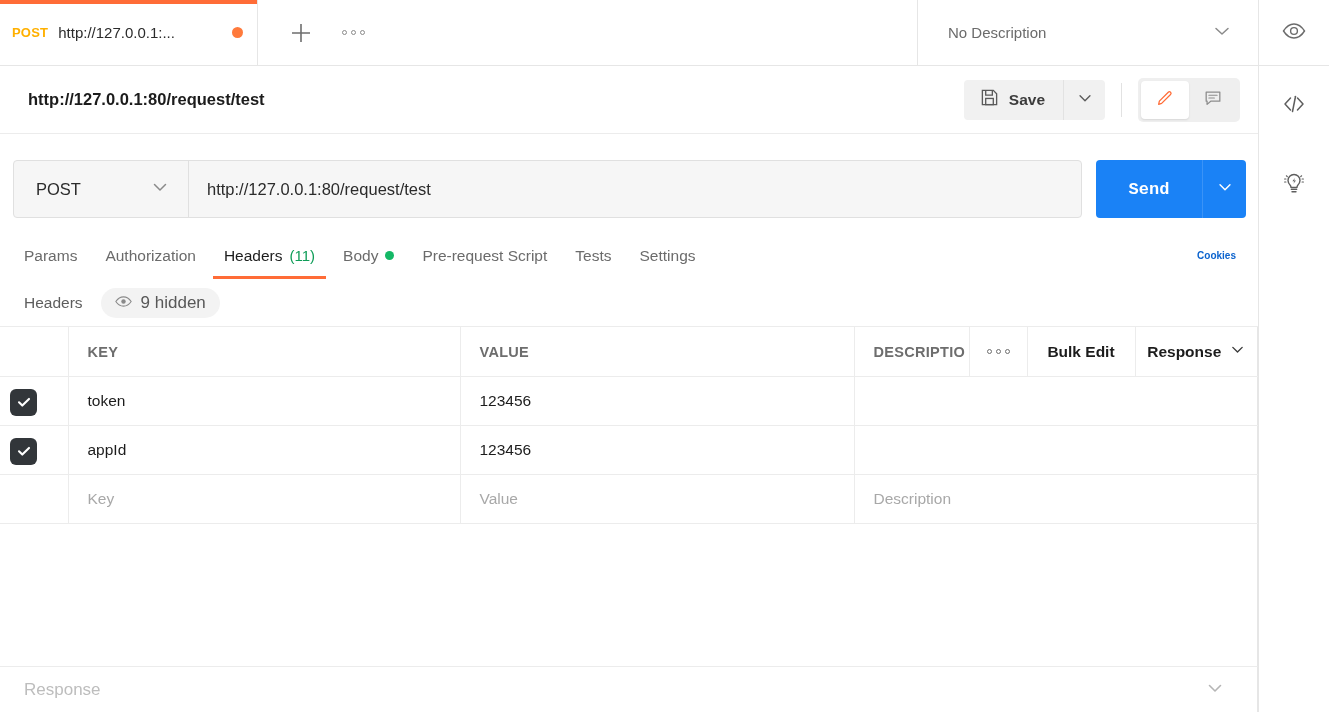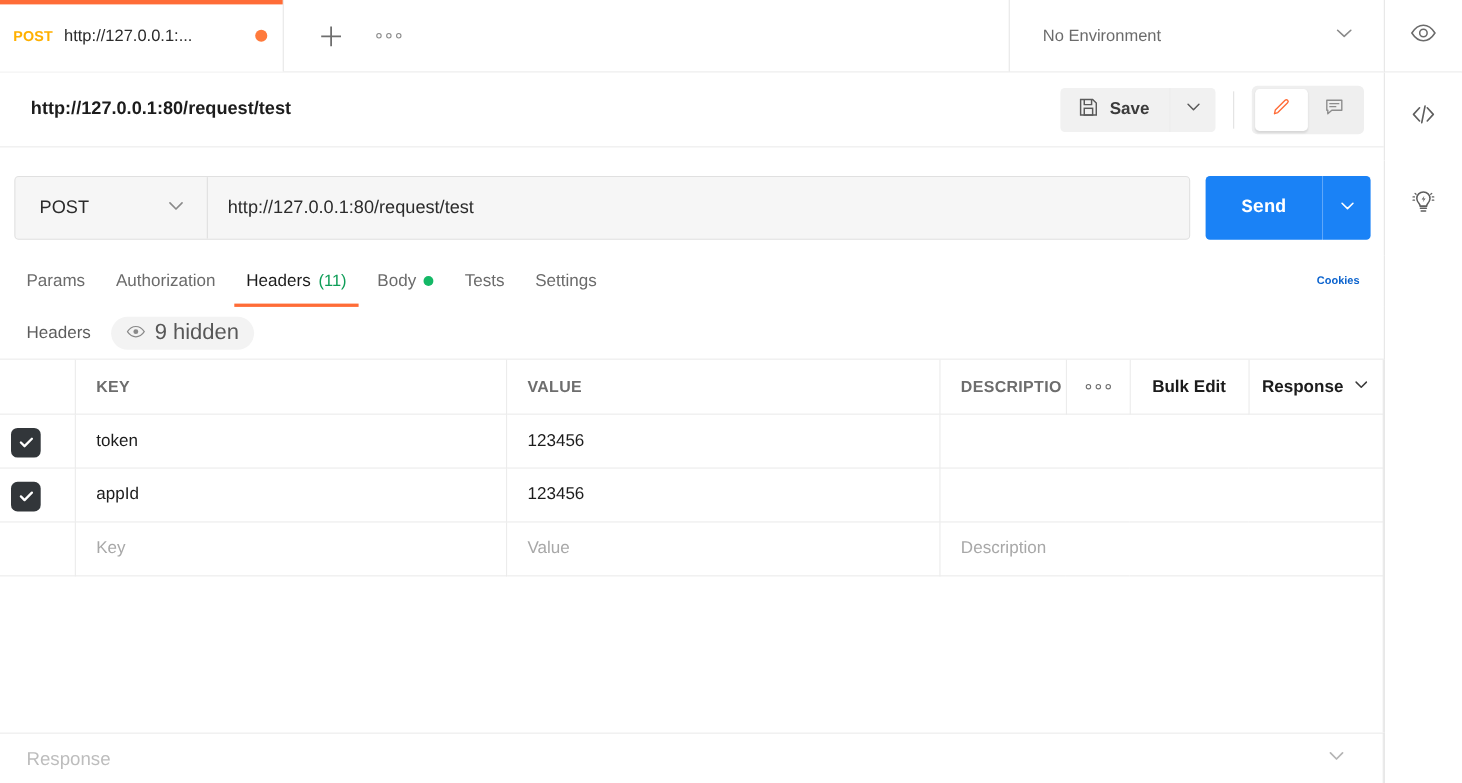--- a/index.html
+++ b/index.html
@@ -206,21 +206,21 @@
     display: flex; align-items: center;
     padding: 0 24px;
     border-bottom: 1px solid #ececec;
     background: #fff;
   }
   .subhead-title { font-size: 15.5px; color: #5d5d5d; margin-right: 18px; }
   .hidden-pill {
     display: inline-flex; align-items: center; gap: 9px;
     height: 30px; padding: 0 14px;
     background: #f3f3f3; border-radius: 16px;
-    font-size: 20px; color: #585858; cursor: pointer;
+    font-size: 17px; color: #585858; cursor: pointer;
   }
 
   
   .table-wrap { display: flex; flex: 1; min-height: 0; }
   .table-col {
     width: 1258px; flex: 0 0 1258px;
     display: flex; flex-direction: column;
     border-right: 1px solid #e6e6e6;
     min-height: 0;
   }
@@ -312,21 +312,21 @@
           <span class="dots">
             <i></i>
               <i></i>
               <i></i>
           </span>
         </div>
 
         <div class="tabstrip-spacer"></div>
 
         <div class="env-select">
-          <span class="env-label">No Environment</span>
+          <span class="env-label">No Description</span>
           <span>
             <svg width="20" height="20" viewBox="0 0 20 20" aria-hidden="true">
               <path d="M4 7.5 L10 13 L16 7.5" stroke="#8a8a8a" stroke-width="1.5" fill="none" stroke-linecap="round" stroke-linejoin="round"></path>
             </svg>
           </span>
         </div>
       </div>
     </div>
 
     <div class="right-rail">
@@ -448,20 +448,23 @@
       <div class="rtab">
         <span>Authorization</span>
       </div>
       <div class="rtab active">
         <span>Headers</span>
         <span class="rtab-count">(11)</span>
       </div>
       <div class="rtab">
         <span>Body</span>
         <span class="green-dot"></span>
+      </div>
+      <div class="rtab">
+        <span>Pre-request Script</span>
       </div>
       <div class="rtab">
         <span>Tests</span>
       </div>
       <div class="rtab">
         <span>Settings</span>
       </div>
 
       <div class="rtabs-spacer"></div>
 

